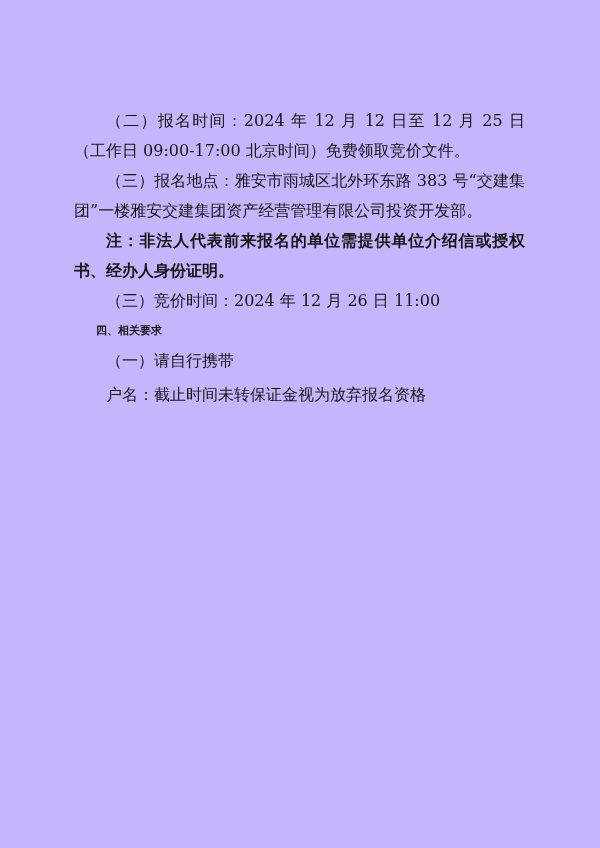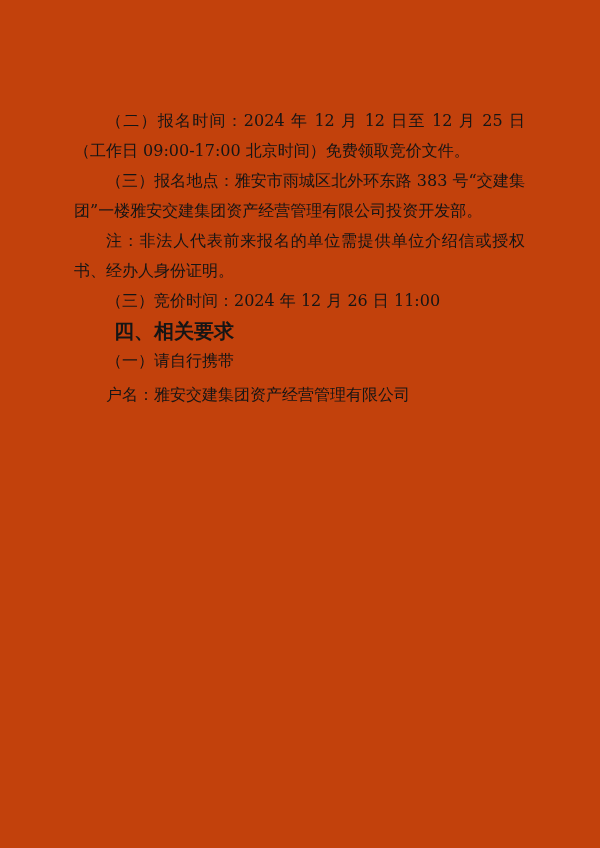--- a/index.html
+++ b/index.html
@@ -10,40 +10,40 @@
   body {
     width: 600px;
     height: 848px;
     overflow: hidden;
   }
   .page {
     box-sizing: border-box;
     width: 600px;
     height: 848px;
     padding: 106px 75px 0 74px;
-    background: #c2410c;
+    background: #c4b5fd;
     color: #151515;
     font-family: "DejaVu Serif", "Liberation Serif", serif;
     font-size: 16px;
     line-height: 30px;
     text-align: justify;
   }
   .para {
     margin: 0;
     text-indent: 2em;
   }
   .note-bold {
-    font-weight: 400;
+    font-weight: 700;
   }
   .section-heading {
     margin: 0;
     text-indent: 2em;
     font-family: "DejaVu Sans", "Liberation Sans", sans-serif;
     font-weight: 700;
-    font-size: 20px;
+    font-size: 11px;
     line-height: 30px;
     text-align: left;
   }
   .deposit-body {
     line-height: 28px;
     margin-top: 6px;
   }
   .account-line {
     margin-top: 4px;
     text-align: left;
@@ -60,15 +60,15 @@
   <p class="para note-bold">注：非法人代表前来报名的单位需提供单位介绍信或授权书、经办人身份证明。</p>
 
   <p class="para">（三）竞价时间：2024 年 12 月 26 日 11:00</p>
 
 
   <h2 class="section-heading">四、相关要求</h2>
 
   <p class="para">（一）请自行携带</p>
 
 
-  <p class="para account-line">户名：雅安交建集团资产经营管理有限公司</p>
+  <p class="para account-line">户名：截止时间未转保证金视为放弃报名资格</p>
 
 </div>
 
 </body></html>

